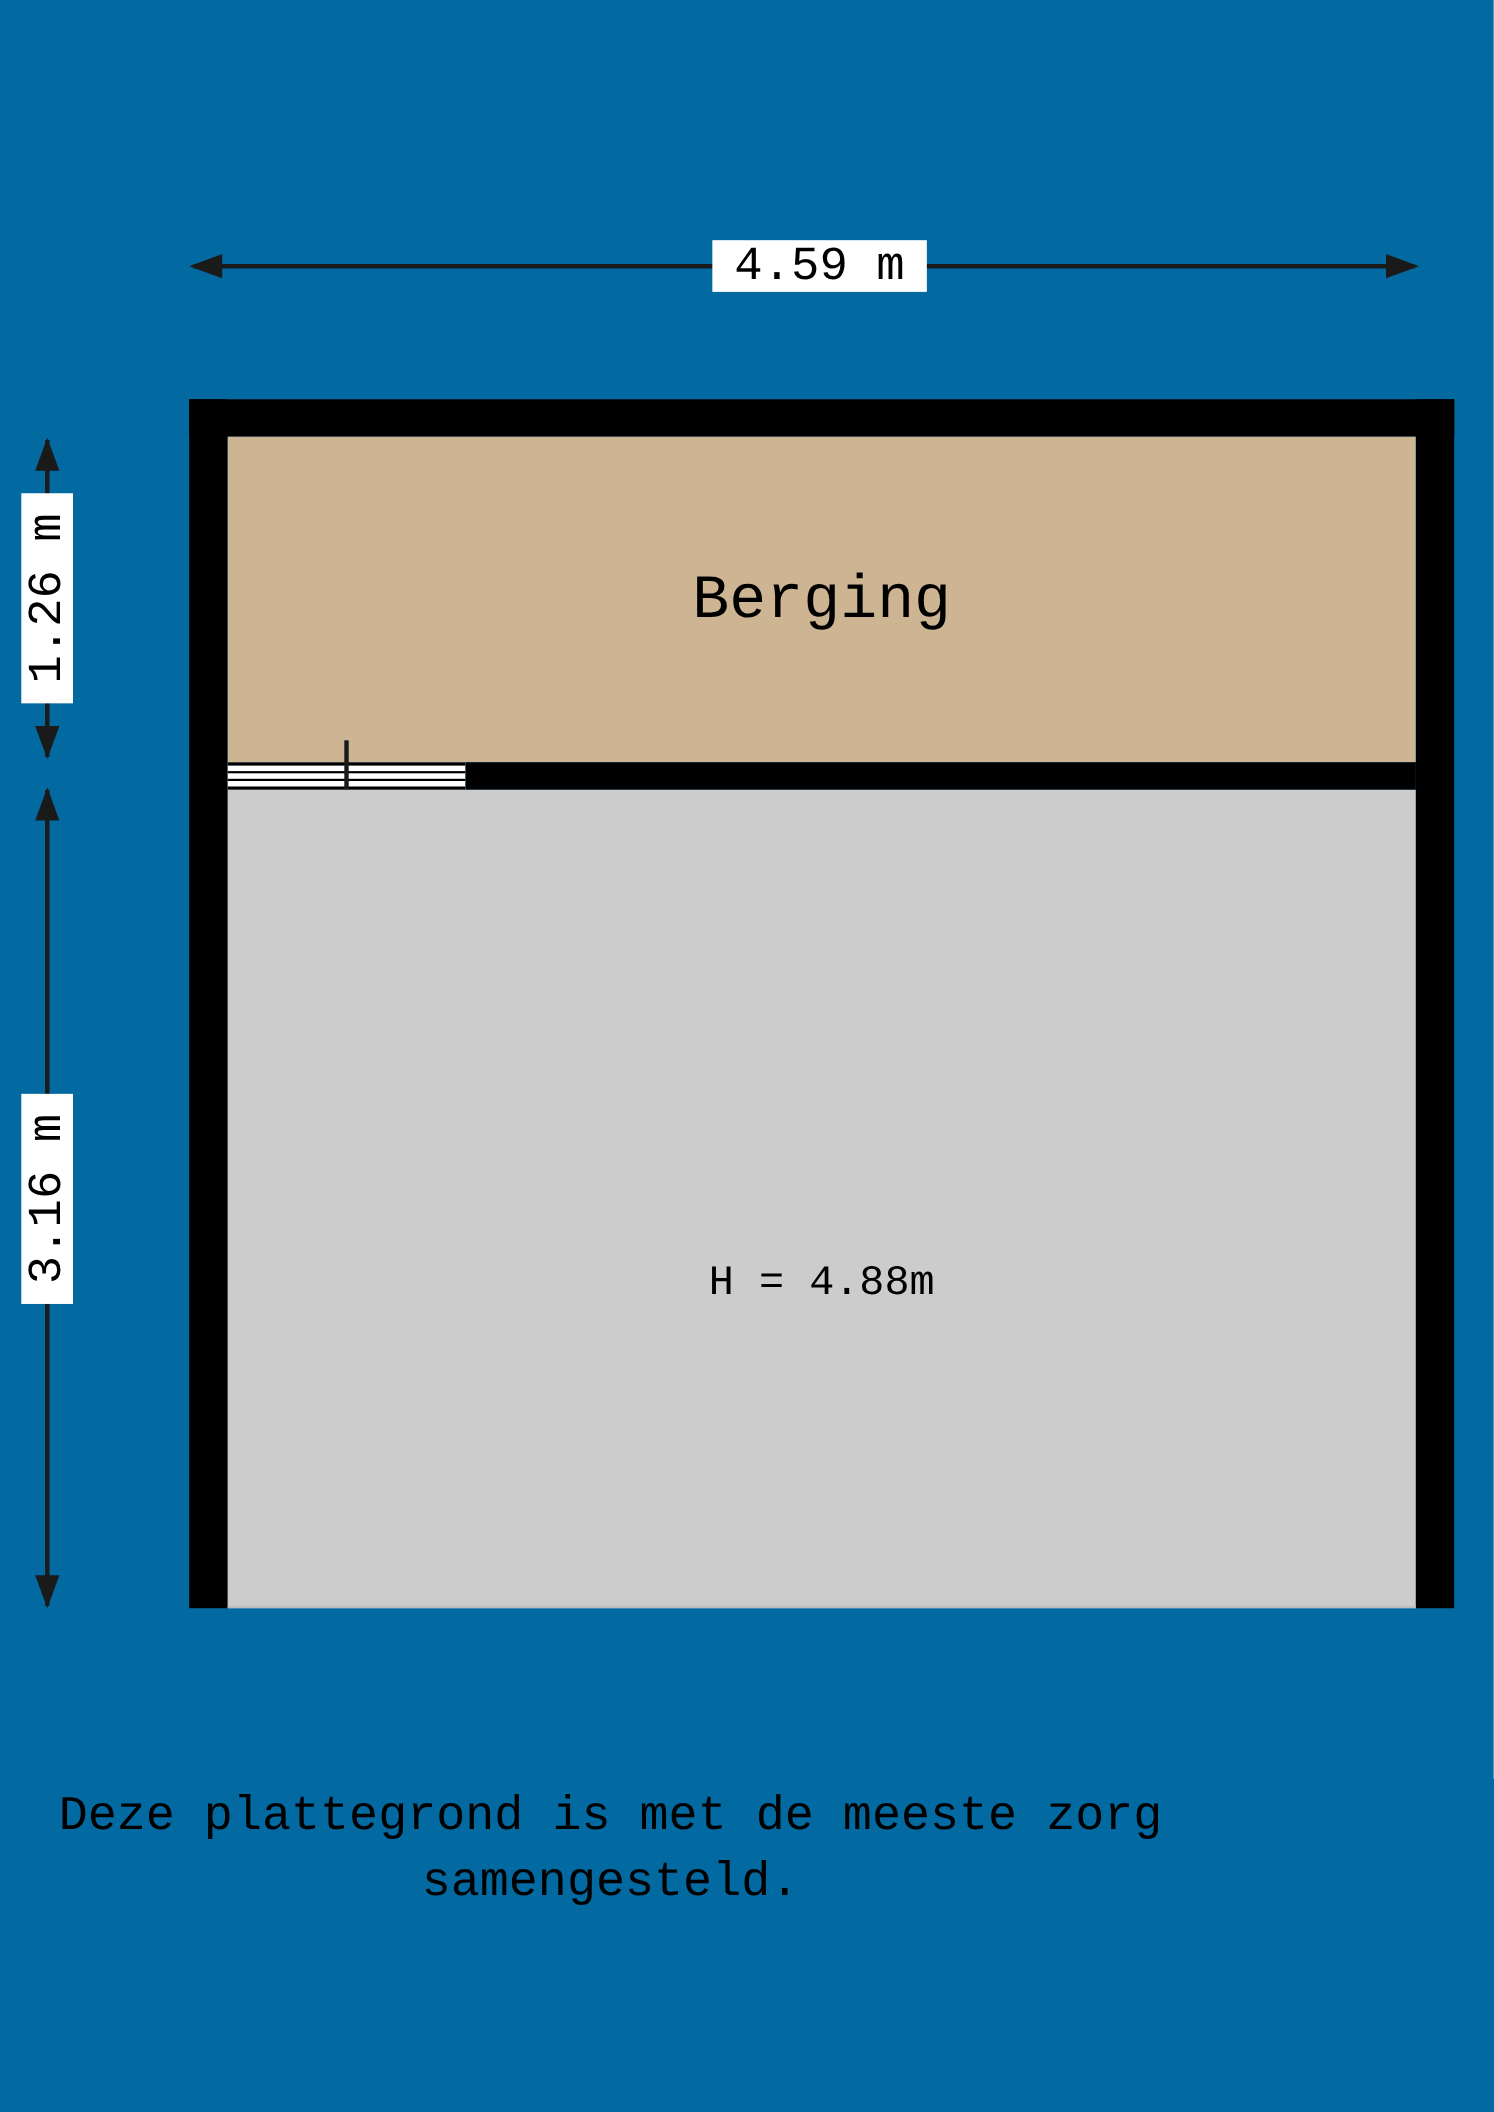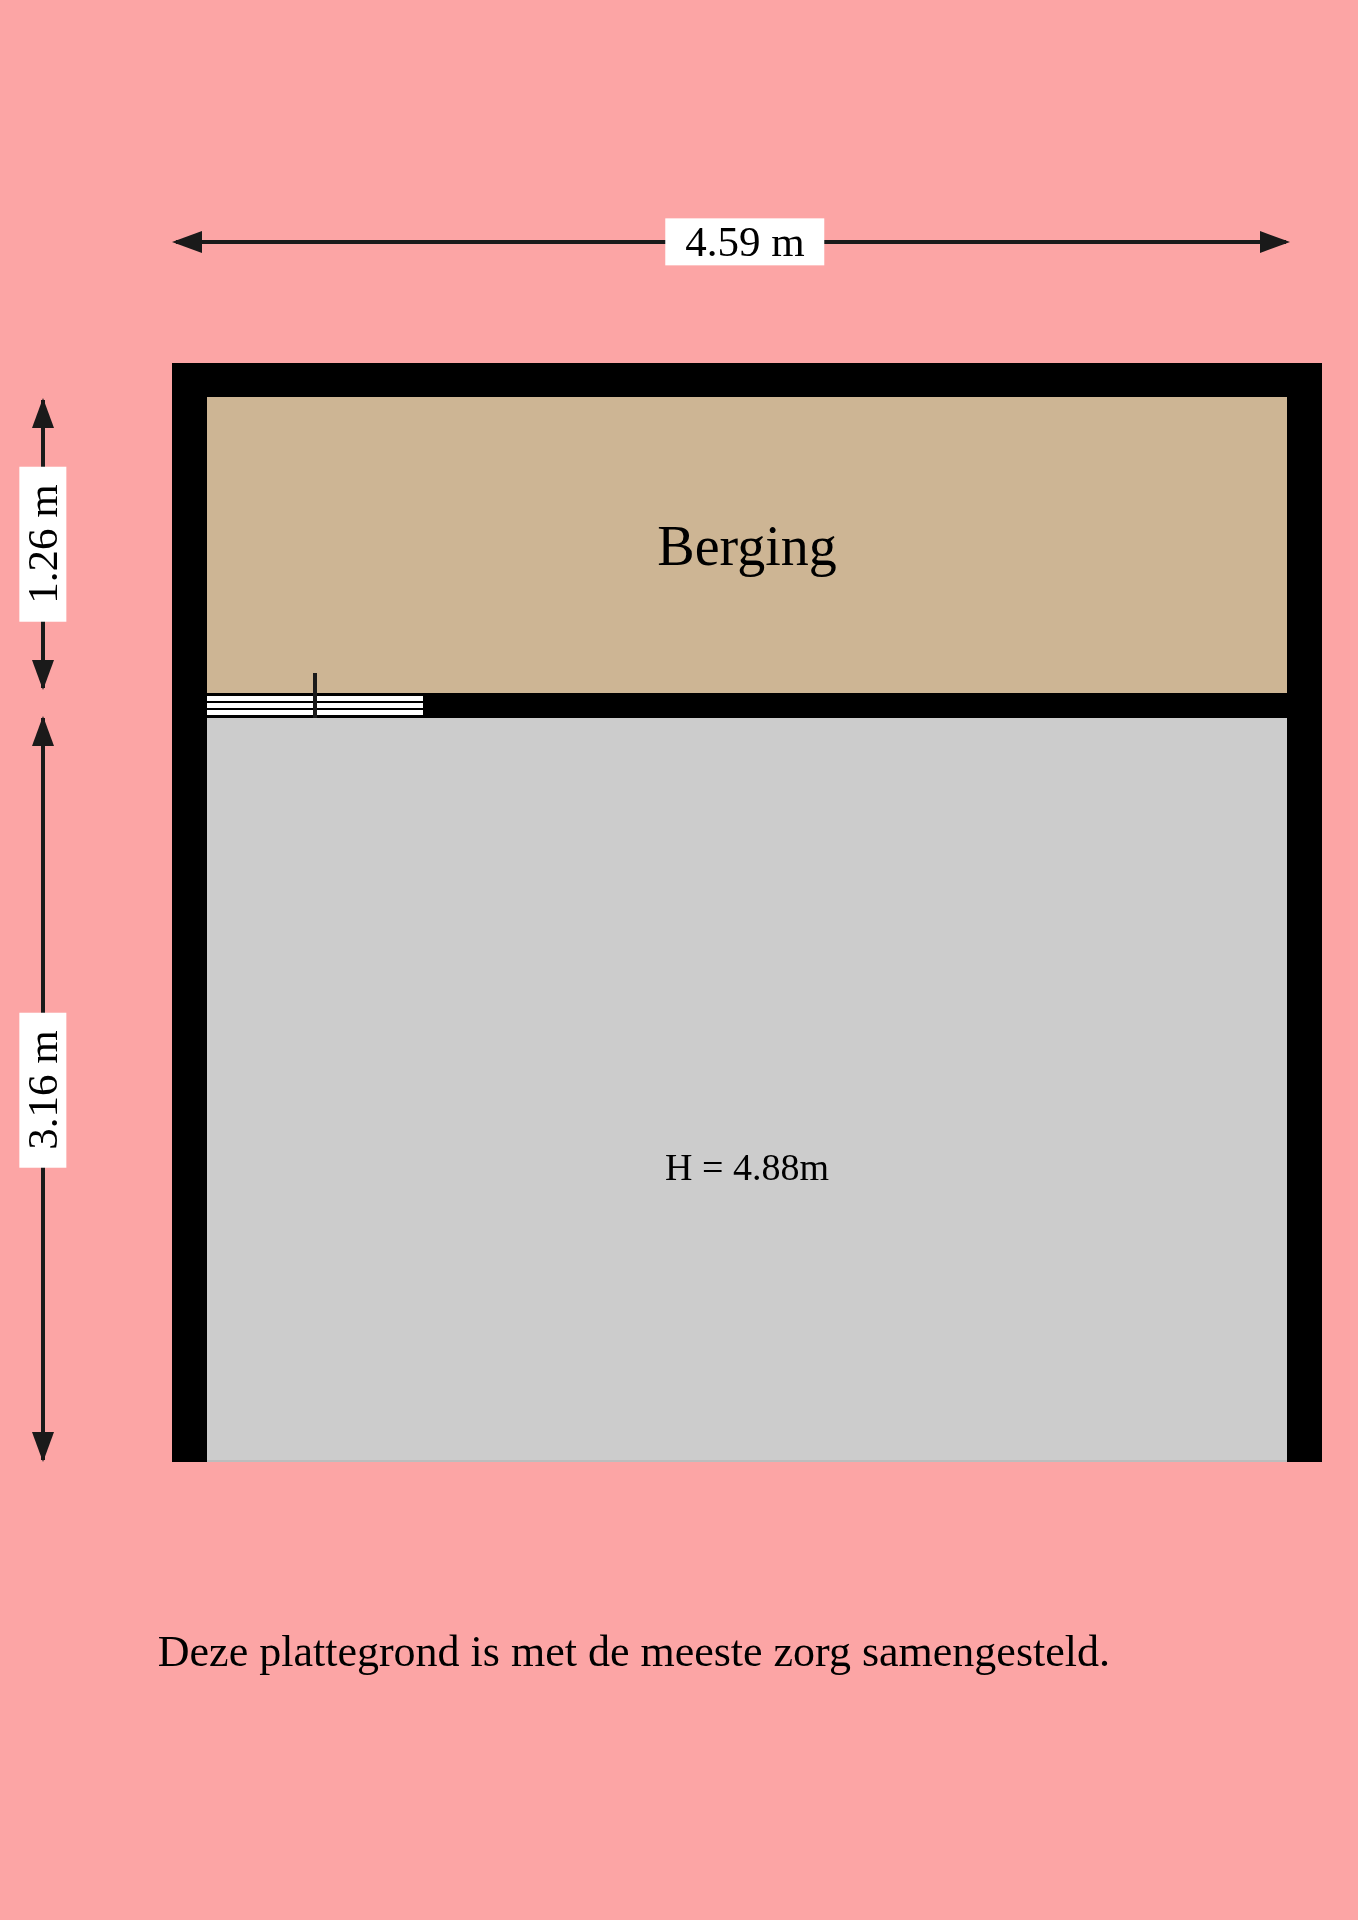--- a/index.html
+++ b/index.html
@@ -1,21 +1,21 @@
 <!DOCTYPE html>
 <html><head>
 <meta charset="utf-8">
 <style>
   html, body { margin: 0; padding: 0; background: #ffffff; }
   #canvas {
     position: relative;
     width: 1358px;
     height: 1920px;
-    background: #fca5a5;
-    font-family: Liberation Serif, serif;
+    background: #0369a1;
+    font-family: Liberation Mono, monospace;
     color: #000000;
     overflow: hidden;
   }
 
   
   .wall { position: absolute; background: #000000; }
 
   
   .floor { position: absolute; }
 
@@ -63,21 +63,21 @@
   #door-sill { position: absolute; left: 207px; top: 693px; width: 216px; height: 25px; background: #ffffff; }
   #door-sill .sill-line { position: absolute; left: 0; width: 100%; background: #000000; }
 
   #door-marker { position: absolute; left: 313px; top: 673px; width: 4px; height: 64px; background: #1a1a1a; }
 
   #disclaimer {
     position: absolute;
     left: 0;
     top: 1622px;
     width: 1110px;
-    text-align: right;
+    text-align: center;
     font-size: 44px;
     line-height: 60px;
   }
 </style>
 </head>
 <body>
 
 <div id="canvas">
 
   <div class="dimline" style="left:176px; top:240px; width:1110px; height:4px;"></div>

